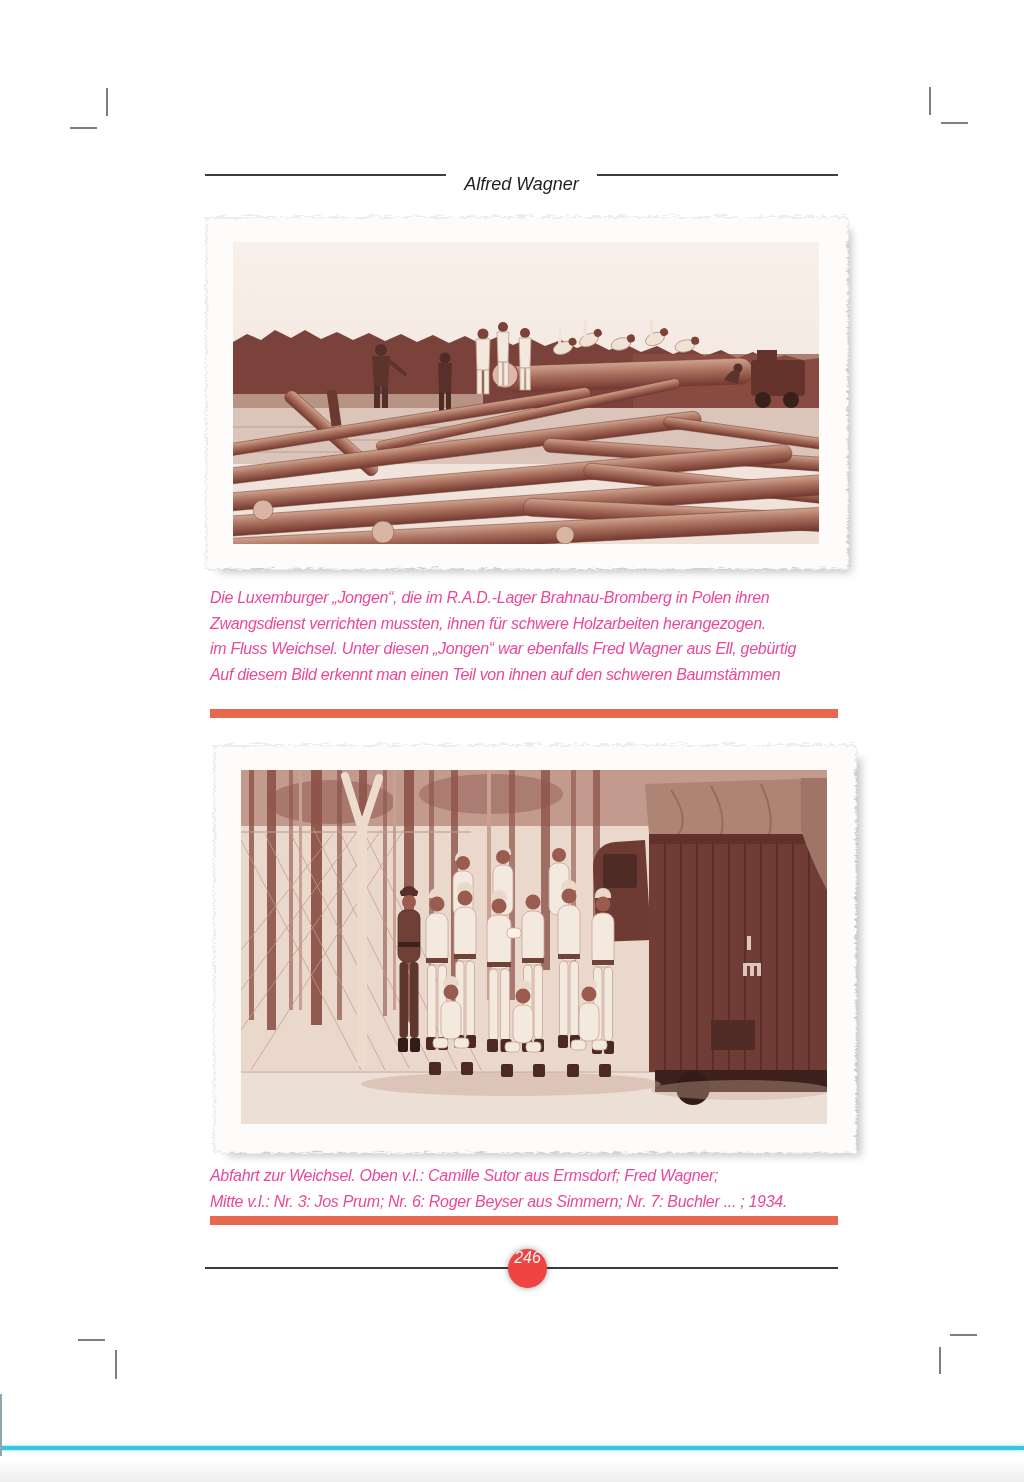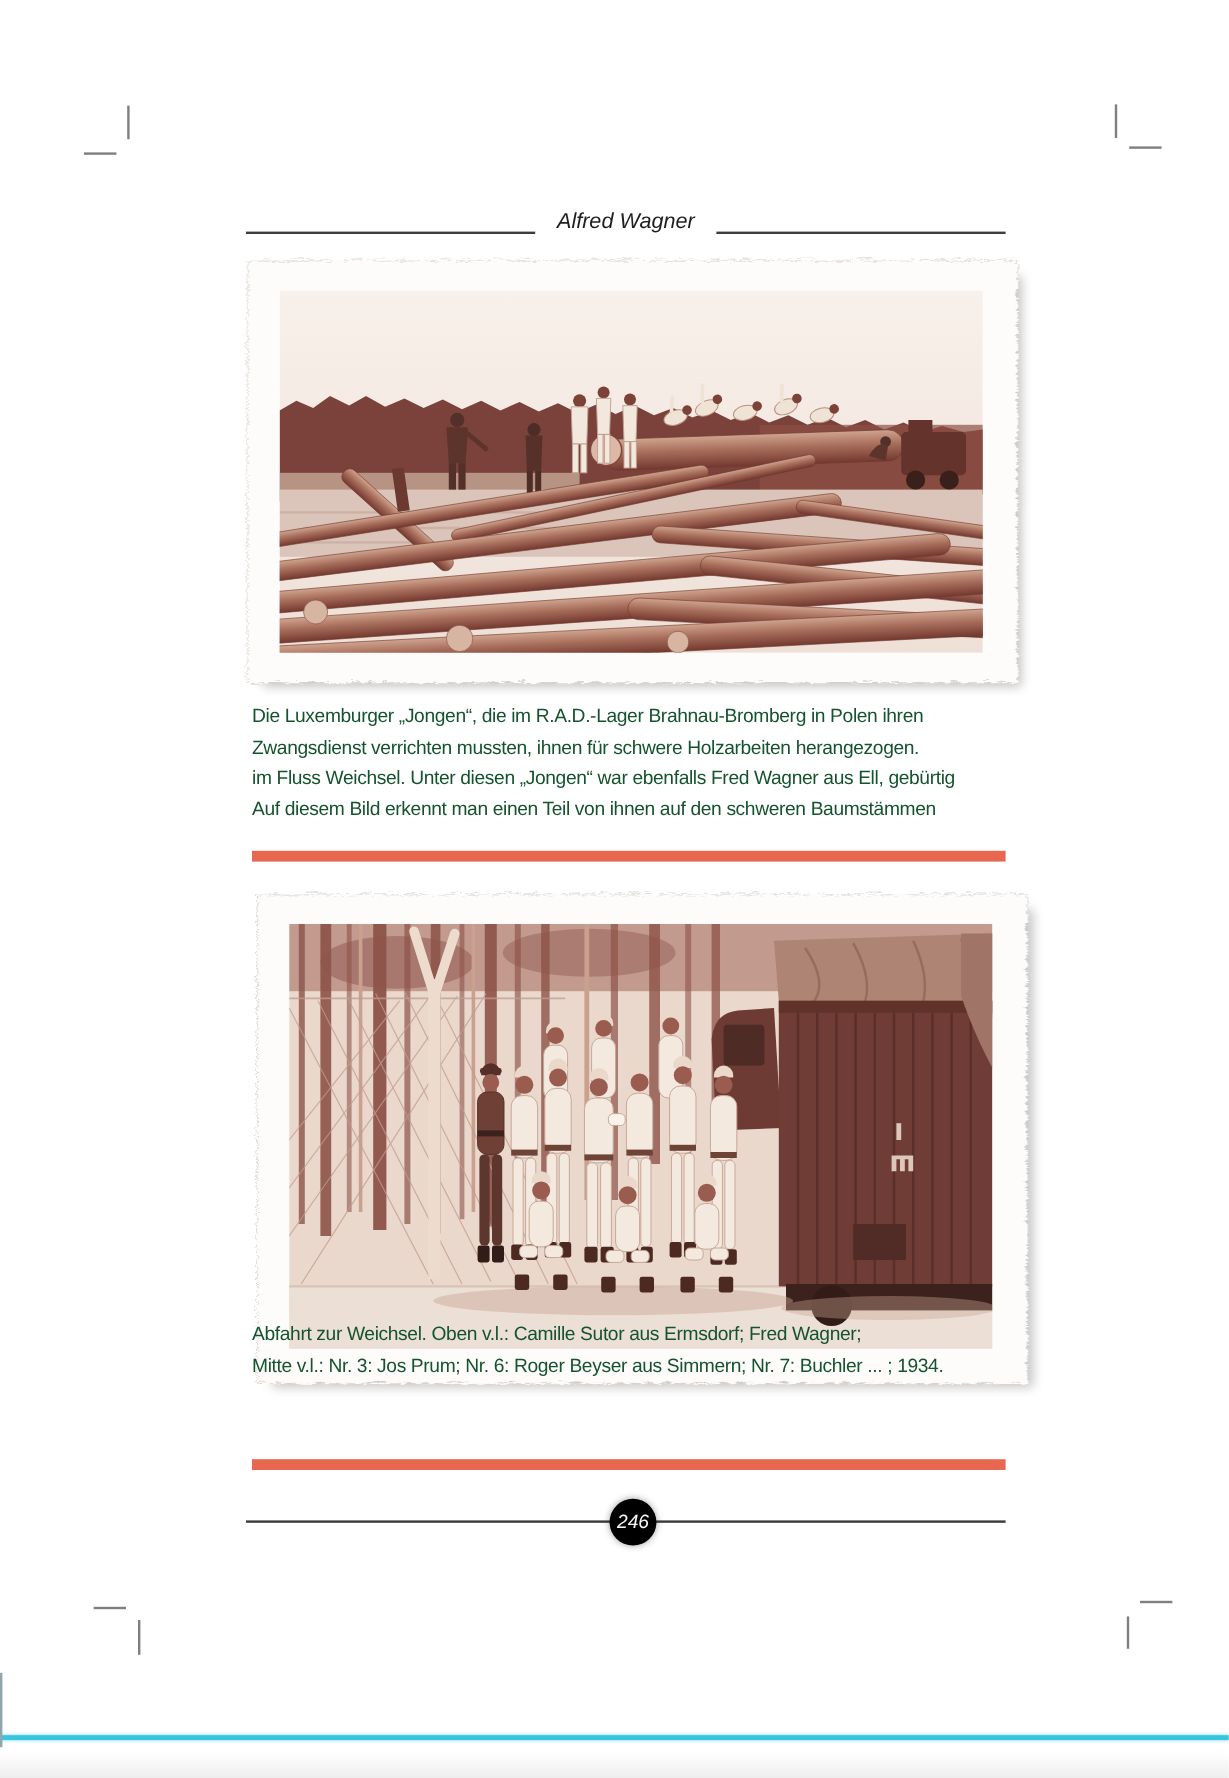--- a/index.html
+++ b/index.html
@@ -3,34 +3,34 @@
 <meta charset="utf-8">
 <style>
   html,body{margin:0;padding:0;}
   body{
     width:1024px;height:1482px;position:relative;background:#ffffff;
     font-family:"Liberation Sans", sans-serif;color:#262626;overflow:hidden;
   }
   
   .crop{position:absolute;background:#7f7f7f;}
   
-  .header-row{position:absolute;left:205px;top:174px;width:633px;display:flex;align-items:flex-end;}
+  .header-row{position:absolute;left:205px;top:174px;width:633px;display:flex;align-items:flex-start;}
   .header-rule{flex:1;height:2px;background:#3d3d3d;}
   .header-author{margin:0 18px;font-style:italic;font-size:18px;color:#1e1e1e;white-space:nowrap;}
   
   .caption{position:absolute;left:210px;width:640px;font-size:16px;letter-spacing:-0.3px;
-           line-height:25.5px;color:#14532d;white-space:nowrap;}
+           line-height:25.5px;color:#ec4899;white-space:nowrap;font-style:italic;}
   
   .divider{position:absolute;left:210px;width:628px;height:9px;background:#e7684e;}
   
   .footer-rule{position:absolute;left:205px;top:1267px;width:633px;height:2px;background:#3a3a3a;}
   .page-circle{
     position:absolute;left:508px;top:1249px;width:39px;height:39px;border-radius:50%;
-    background:#000000;box-shadow:0 0 6px rgba(40,40,48,.45);
-    display:flex;align-items:center;justify-content:center;
+    background:#ef4444;box-shadow:0 0 6px rgba(40,40,48,.45);
+    display:flex;align-items:flex-start;justify-content:center;
     color:#f5f5f5;font-style:italic;font-size:16px;
   }
   
   .cyan-rule{position:absolute;left:0;top:1446px;width:1024px;height:4px;background:#38c6df;
              box-shadow:0 0 3px rgba(56,198,223,.8);}
   .left-edge-mark{position:absolute;left:0;top:1394px;width:2px;height:62px;background:#8fa6ad;}
   .bottom-band{position:absolute;left:0;top:1460px;width:1024px;height:22px;
                background:linear-gradient(to bottom, rgba(130,130,130,0) 0%, rgba(130,130,130,0.14) 100%);}
   svg{position:absolute;overflow:visible;}
 </style>
@@ -374,21 +374,21 @@
               <rect x="3" y="30" width="15" height="10" rx="4"></rect>
               <rect x="-22" y="54" width="12" height="13" rx="2" fill="#4c2a22" stroke="none"></rect>
               <rect x="10" y="54" width="12" height="13" rx="2" fill="#4c2a22" stroke="none"></rect>
             </g>
         </g>
       </g>
     </g>
   </g>
 </svg>
 
-<div class="caption" style="top:1100px;">
+<div class="caption" style="top:1163px;">
   <div>Abfahrt zur Weichsel. Oben v.l.: Camille Sutor aus Ermsdorf; Fred Wagner;</div>
   <div>Mitte v.l.: Nr. 3: Jos Prum; Nr. 6: Roger Beyser aus Simmern; Nr. 7: Buchler ... ; 1934.</div>
 </div>
 
 <div class="divider" style="top:1216px;"></div>
 
 <div class="footer-rule"></div>
 <div class="page-circle">
   <span>246</span>
 </div>

